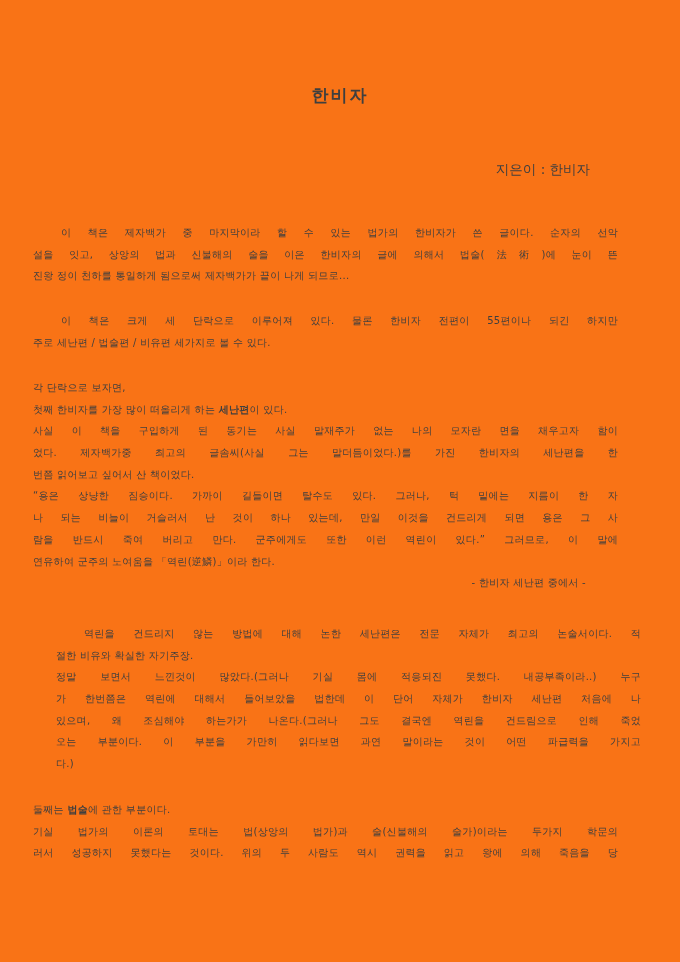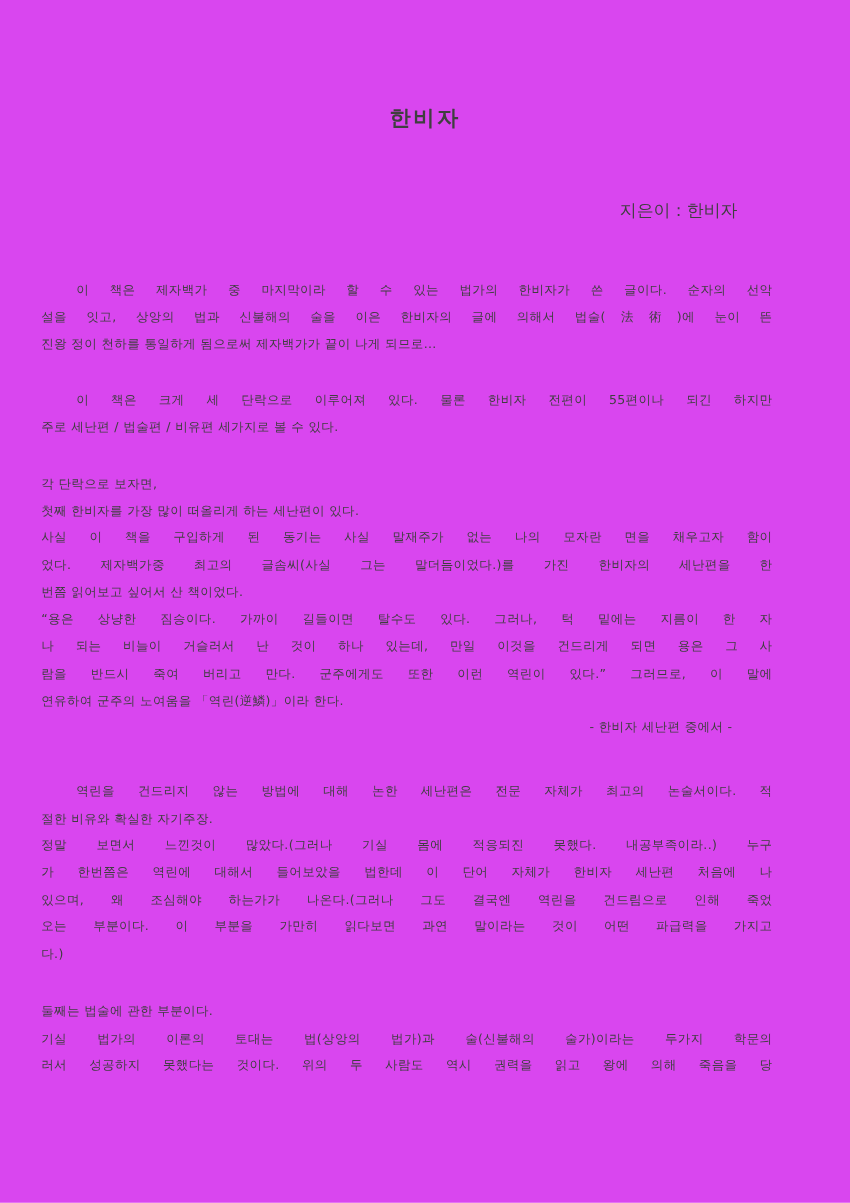--- a/index.html
+++ b/index.html
@@ -7,21 +7,21 @@
     width: 680px;
     height: 962px;
     background: #ffffff;
     font-family: "DejaVu Sans", "Liberation Sans", sans-serif;
     color: #3f3f3f;
   }
   .page {
     position: relative;
     width: 680px;
     height: 962px;
-    background: #d946ef;
+    background: #f97316;
     overflow: hidden;
   }
   .doc-title {
     position: absolute;
     top: 84px;
     left: 0;
     width: 680px;
     text-align: center;
     font-size: 17px;
     font-weight: bold;
@@ -39,37 +39,37 @@
   }
   .block {
     position: absolute;
     left: 33px;
     width: 585px;
     font-size: 10px;
   }
   .blk-a { top: 222px; }
   .blk-b { top: 310px; }
   .blk-c { top: 377px; }
-  .blk-d { top: 623px; }
+  .blk-d { top: 623px; margin-left: 23px; }
   .blk-e { top: 799px; }
   .ln {
     height: 21.7px;
     line-height: 21.7px;
     white-space: nowrap;
     letter-spacing: 0.3px;
   }
   .j {
     white-space: normal;
     text-align: justify;
     text-align-last: justify;
     word-break: keep-all;
     overflow: hidden;
   }
   .indent { text-indent: 28px; }
-  .bold { font-weight: normal; }
+  .bold { font-weight: bold; }
   .caption {
     text-align: right;
     text-align-last: right;
     padding-right: 32px;
     white-space: normal;
   }
 </style>
 </head>
 <body style="color: rgb(63, 63, 63); background: rgb(255, 255, 255);">
 

